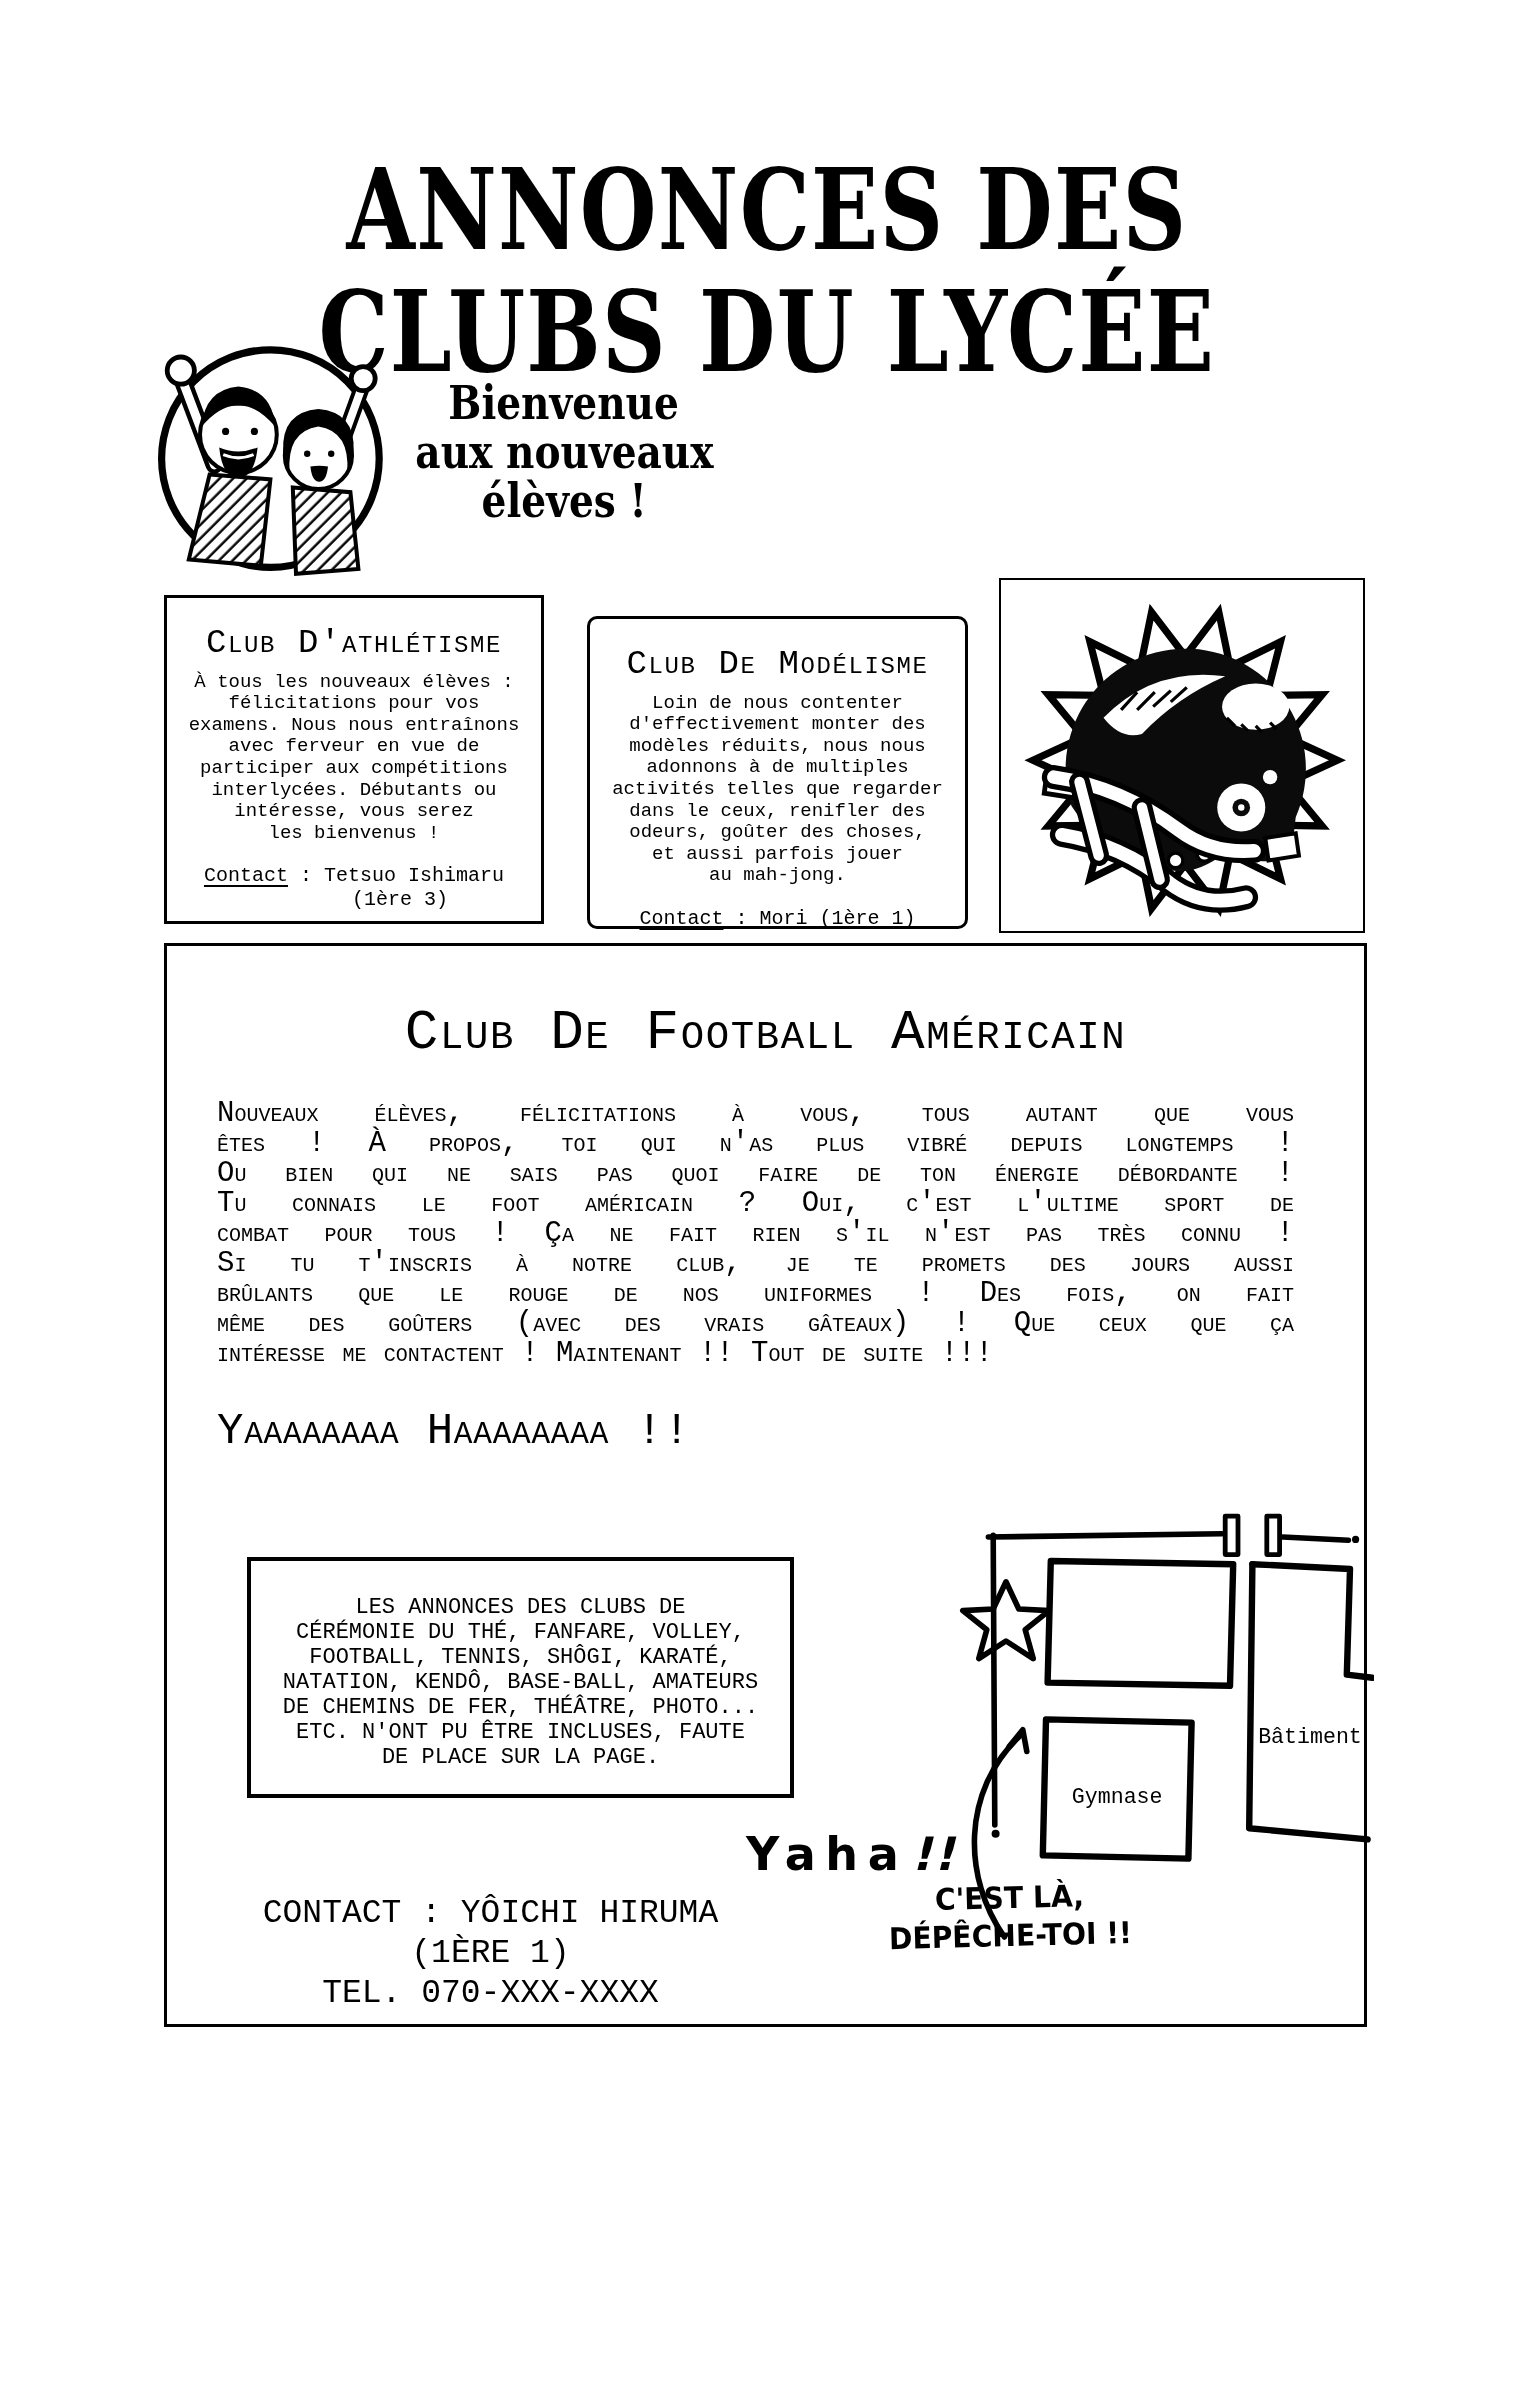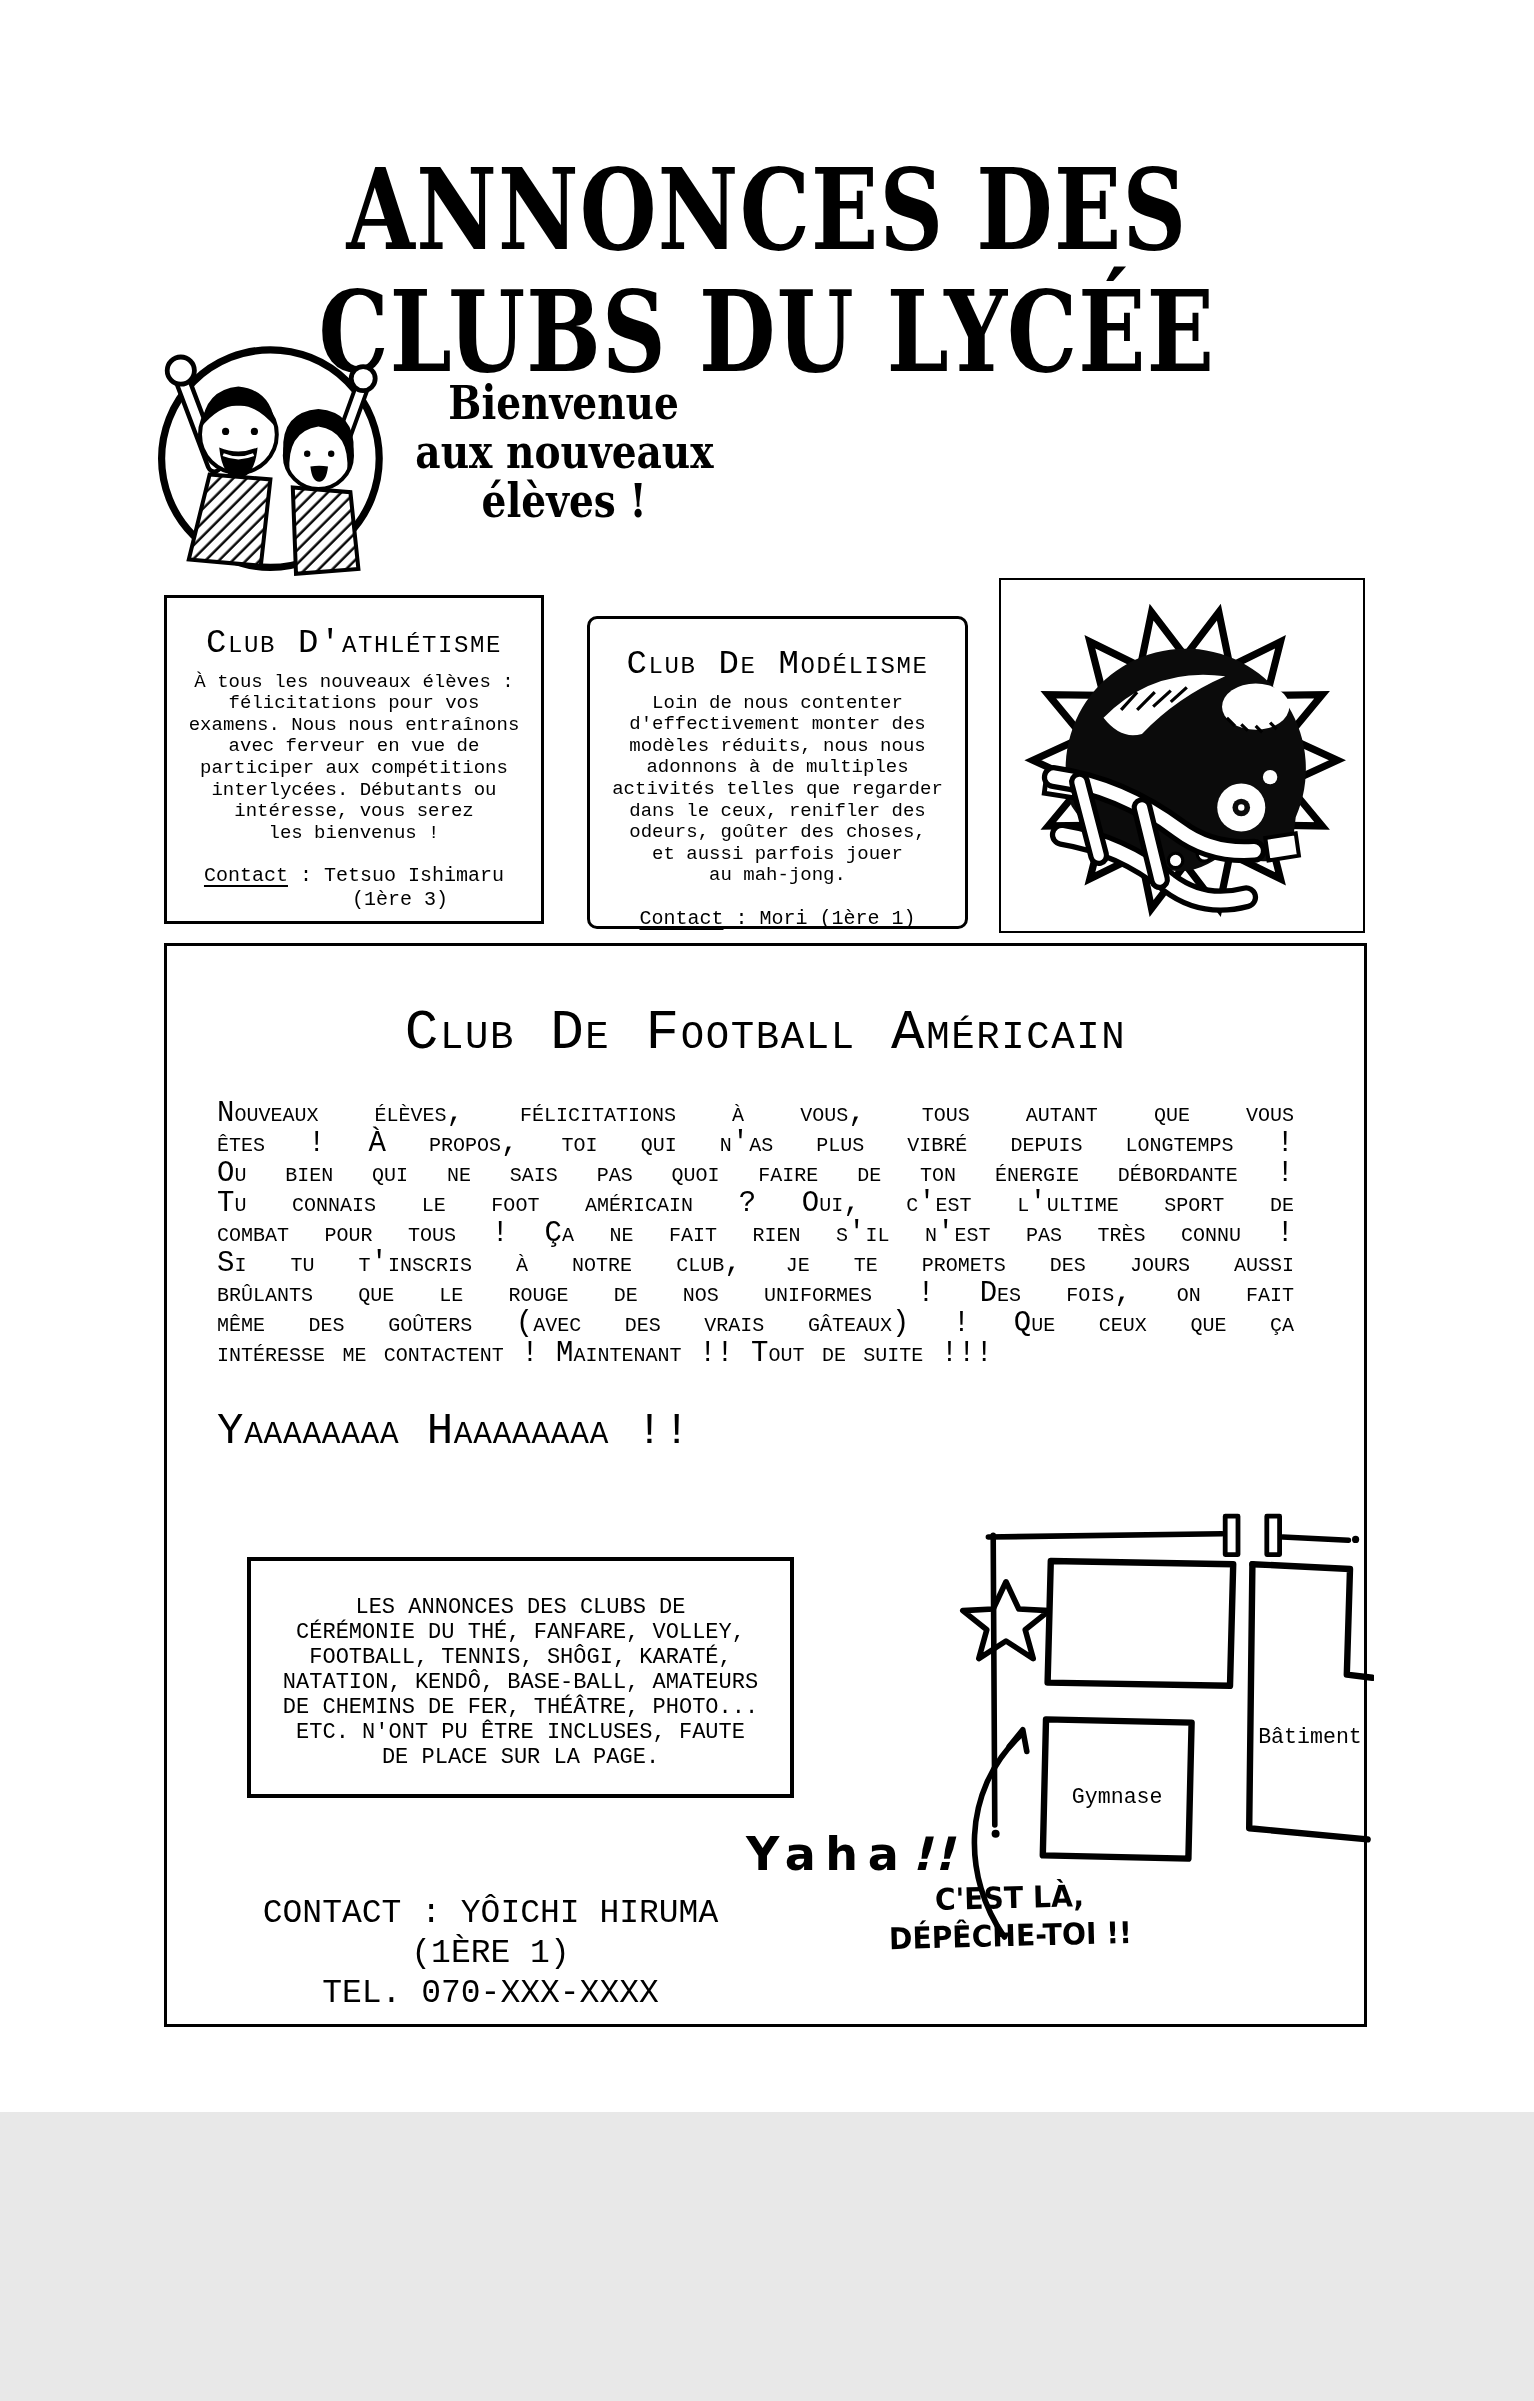--- a/index.html
+++ b/index.html
@@ -1,16 +1,16 @@
 <!DOCTYPE html>
 <html style="font-size:12.8px"><head>
 <meta charset="utf-8">
 <style>
   html,body{margin:0;padding:0;background:#e8e8e8;}
-  .page{position:relative;width:1534px;height:2112px;background:#fff;color:#000;overflow:hidden;
+  .page{position:relative;width:1534px;height:2401px;background:#fff;color:#000;overflow:hidden;
         font-family:"Liberation Mono","DejaVu Sans Mono",monospace;}
   
   .disp{font-family:"DejaVu Serif","Liberation Serif",serif;font-weight:700;}
   .cond{display:inline-block;transform:scaleX(.78);transform-origin:50% 50%;white-space:nowrap;}
   #title{position:absolute;left:0;right:0;top:149px;text-align:center;}
   #title .line{font-size:113px;line-height:122px;letter-spacing:1.6px;}
   #welcome{position:absolute;left:364px;top:379px;width:400px;text-align:center;}
   #welcome .line{font-size:46px;line-height:49px;}
   #welcome .cond{transform:scaleX(.85);}
   

